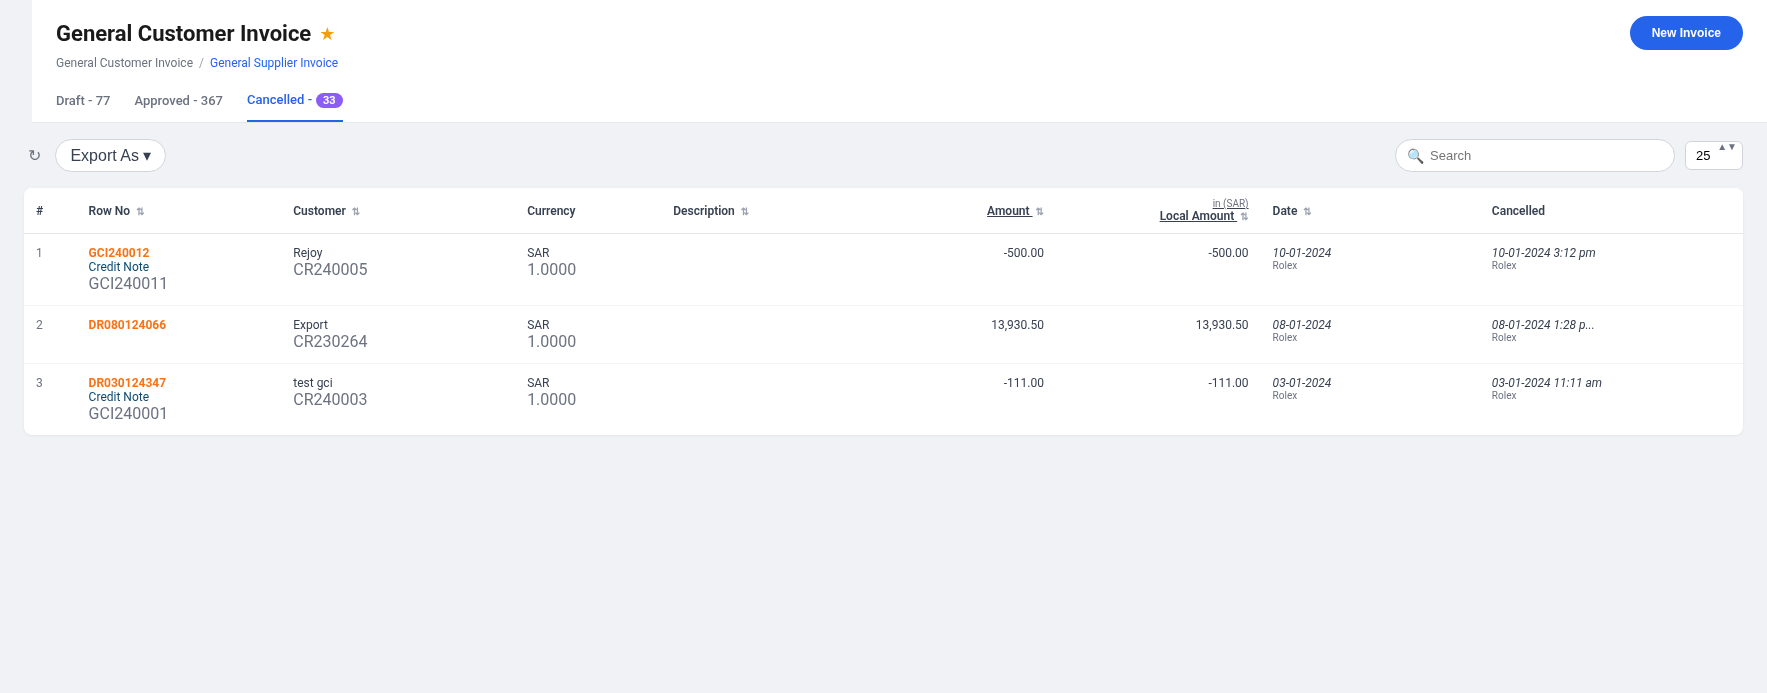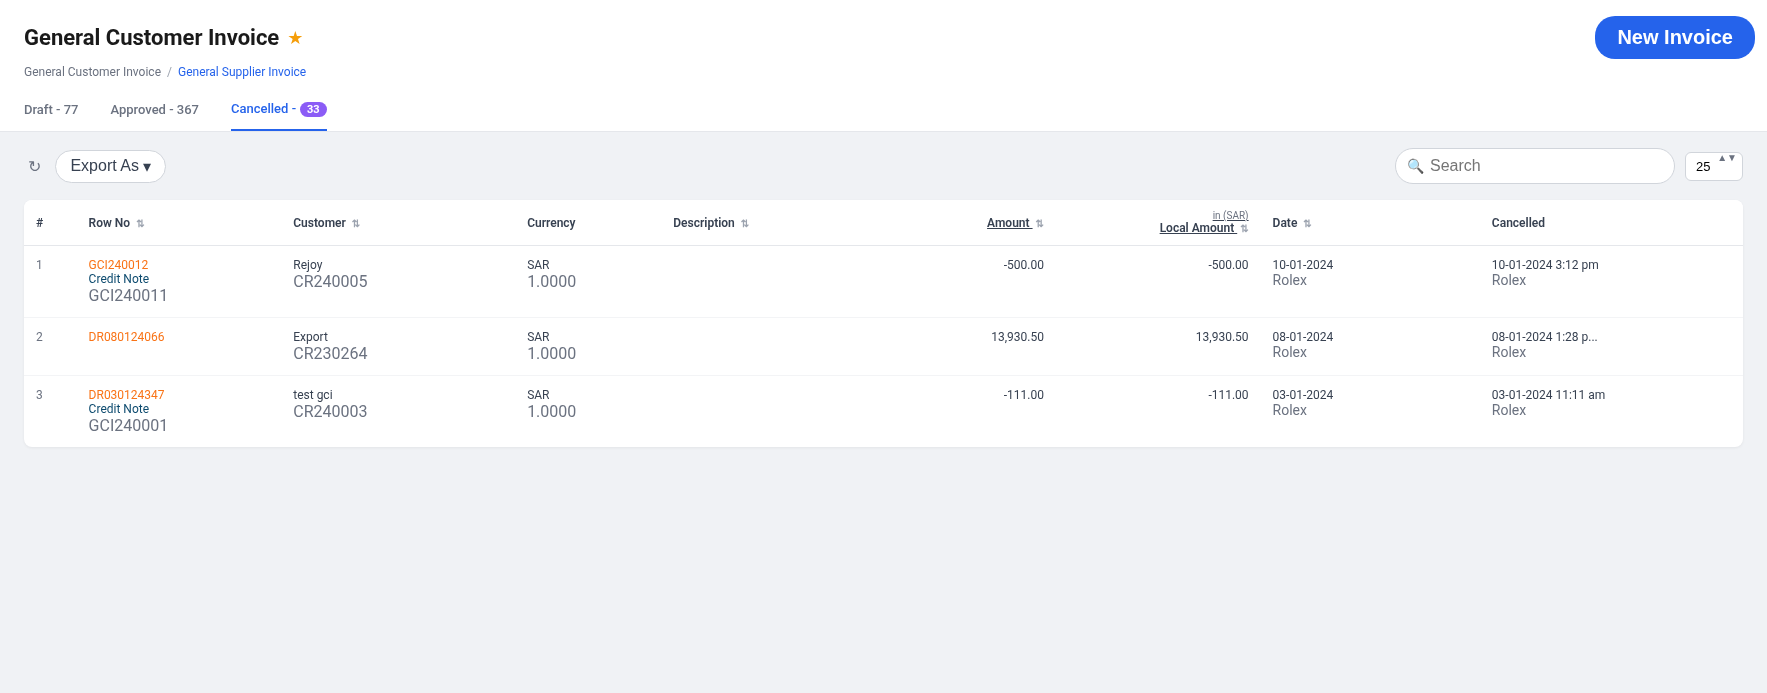--- a/index.html
+++ b/index.html
@@ -9,22 +9,23 @@
       color: #333;
       font-size: 13px;
     }
     .page-wrapper {
       background: #f0f2f5;
       min-height: 693px;
       padding: 0;
     }
     .header {
       background: #fff;
-      padding: 16px 12px 0 24px;
+      padding: 16px 24px 0 24px;
       border-bottom: 1px solid #e5e7eb;
+      margin-left: 32px;
     }
     .header-top {
       display: flex;
       align-items: center;
       justify-content: space-between;
       margin-bottom: 6px;
     }
     .header-title-row {
       display: flex;
       align-items: center;
@@ -38,21 +39,21 @@
     .star-icon {
       color: #f59e0b;
       font-size: 18px;
     }
     .new-invoice-btn {
       background: #2563eb;
       color: #fff;
       border: none;
       border-radius: 20px;
       padding: 10px 22px;
-      font-size: 20px;
+      font-size: 12px;
       font-weight: 600;
       cursor: pointer;
     }
     .breadcrumb {
       display: flex;
       align-items: center;
       gap: 6px;
       font-size: 12px;
       color: #6b7280;
       margin-bottom: 12px;
@@ -61,21 +62,21 @@
       color: #2563eb;
       cursor: pointer;
       text-decoration: none;
     }
     .breadcrumb-separator {
       color: #9ca3af;
     }
     .tabs {
       display: flex;
       align-items: center;
-      gap: 32px;
+      gap: 24px;
       margin-top: 4px;
     }
     .tab {
       padding: 10px 0 12px 0;
       font-size: 13px;
       font-weight: 500;
       color: #6b7280;
       cursor: pointer;
       border-bottom: 2px solid transparent;
       position: relative;
@@ -143,21 +144,21 @@
     .search-icon {
       position: absolute;
       left: 12px;
       color: #9ca3af;
       font-size: 14px;
     }
     .search-input {
       border: 1px solid #d1d5db;
       border-radius: 20px;
       padding: 8px 16px 8px 34px;
-      font-size: 16px;
+      font-size: 13px;
       width: 280px;
       background: #fff;
       outline: none;
       color: #9ca3af;
     }
     .per-page-select {
       border: 1px solid #d1d5db;
       border-radius: 6px;
       padding: 6px 24px 6px 10px;
       font-size: 13px;
@@ -231,42 +232,43 @@
     }
     td.amount-col {
       text-align: right;
     }
     .row-num {
       color: #6b7280;
       font-size: 12px;
     }
     .invoice-link {
       color: #f97316;
-      font-weight: 400;
+      font-weight: 700;
       cursor: pointer;
       display: block;
     }
     .credit-note-link {
       color: #0c4a6e;
       cursor: pointer;
       display: block;
       font-size: 12px;
     }
     .sub-text {
       color: #6b7280;
       font-size: 16px;
       display: block;
     }
     .date-main {
       display: block;
       font-size: 12px;
+      font-style: italic;
     }
     .date-sub {
       display: block;
-      font-size: 14px;
+      font-size: 10px;
       color: #6b7280;
     }
     .hash-col { width: 36px; }
     .rowno-col { width: 140px; }
     .customer-col { width: 160px; }
     .currency-col { width: 100px; }
     .desc-col { width: 140px; }
     .amount-col-w { width: 130px; }
     .localamt-col { width: 140px; }
     .date-col { width: 150px; }

